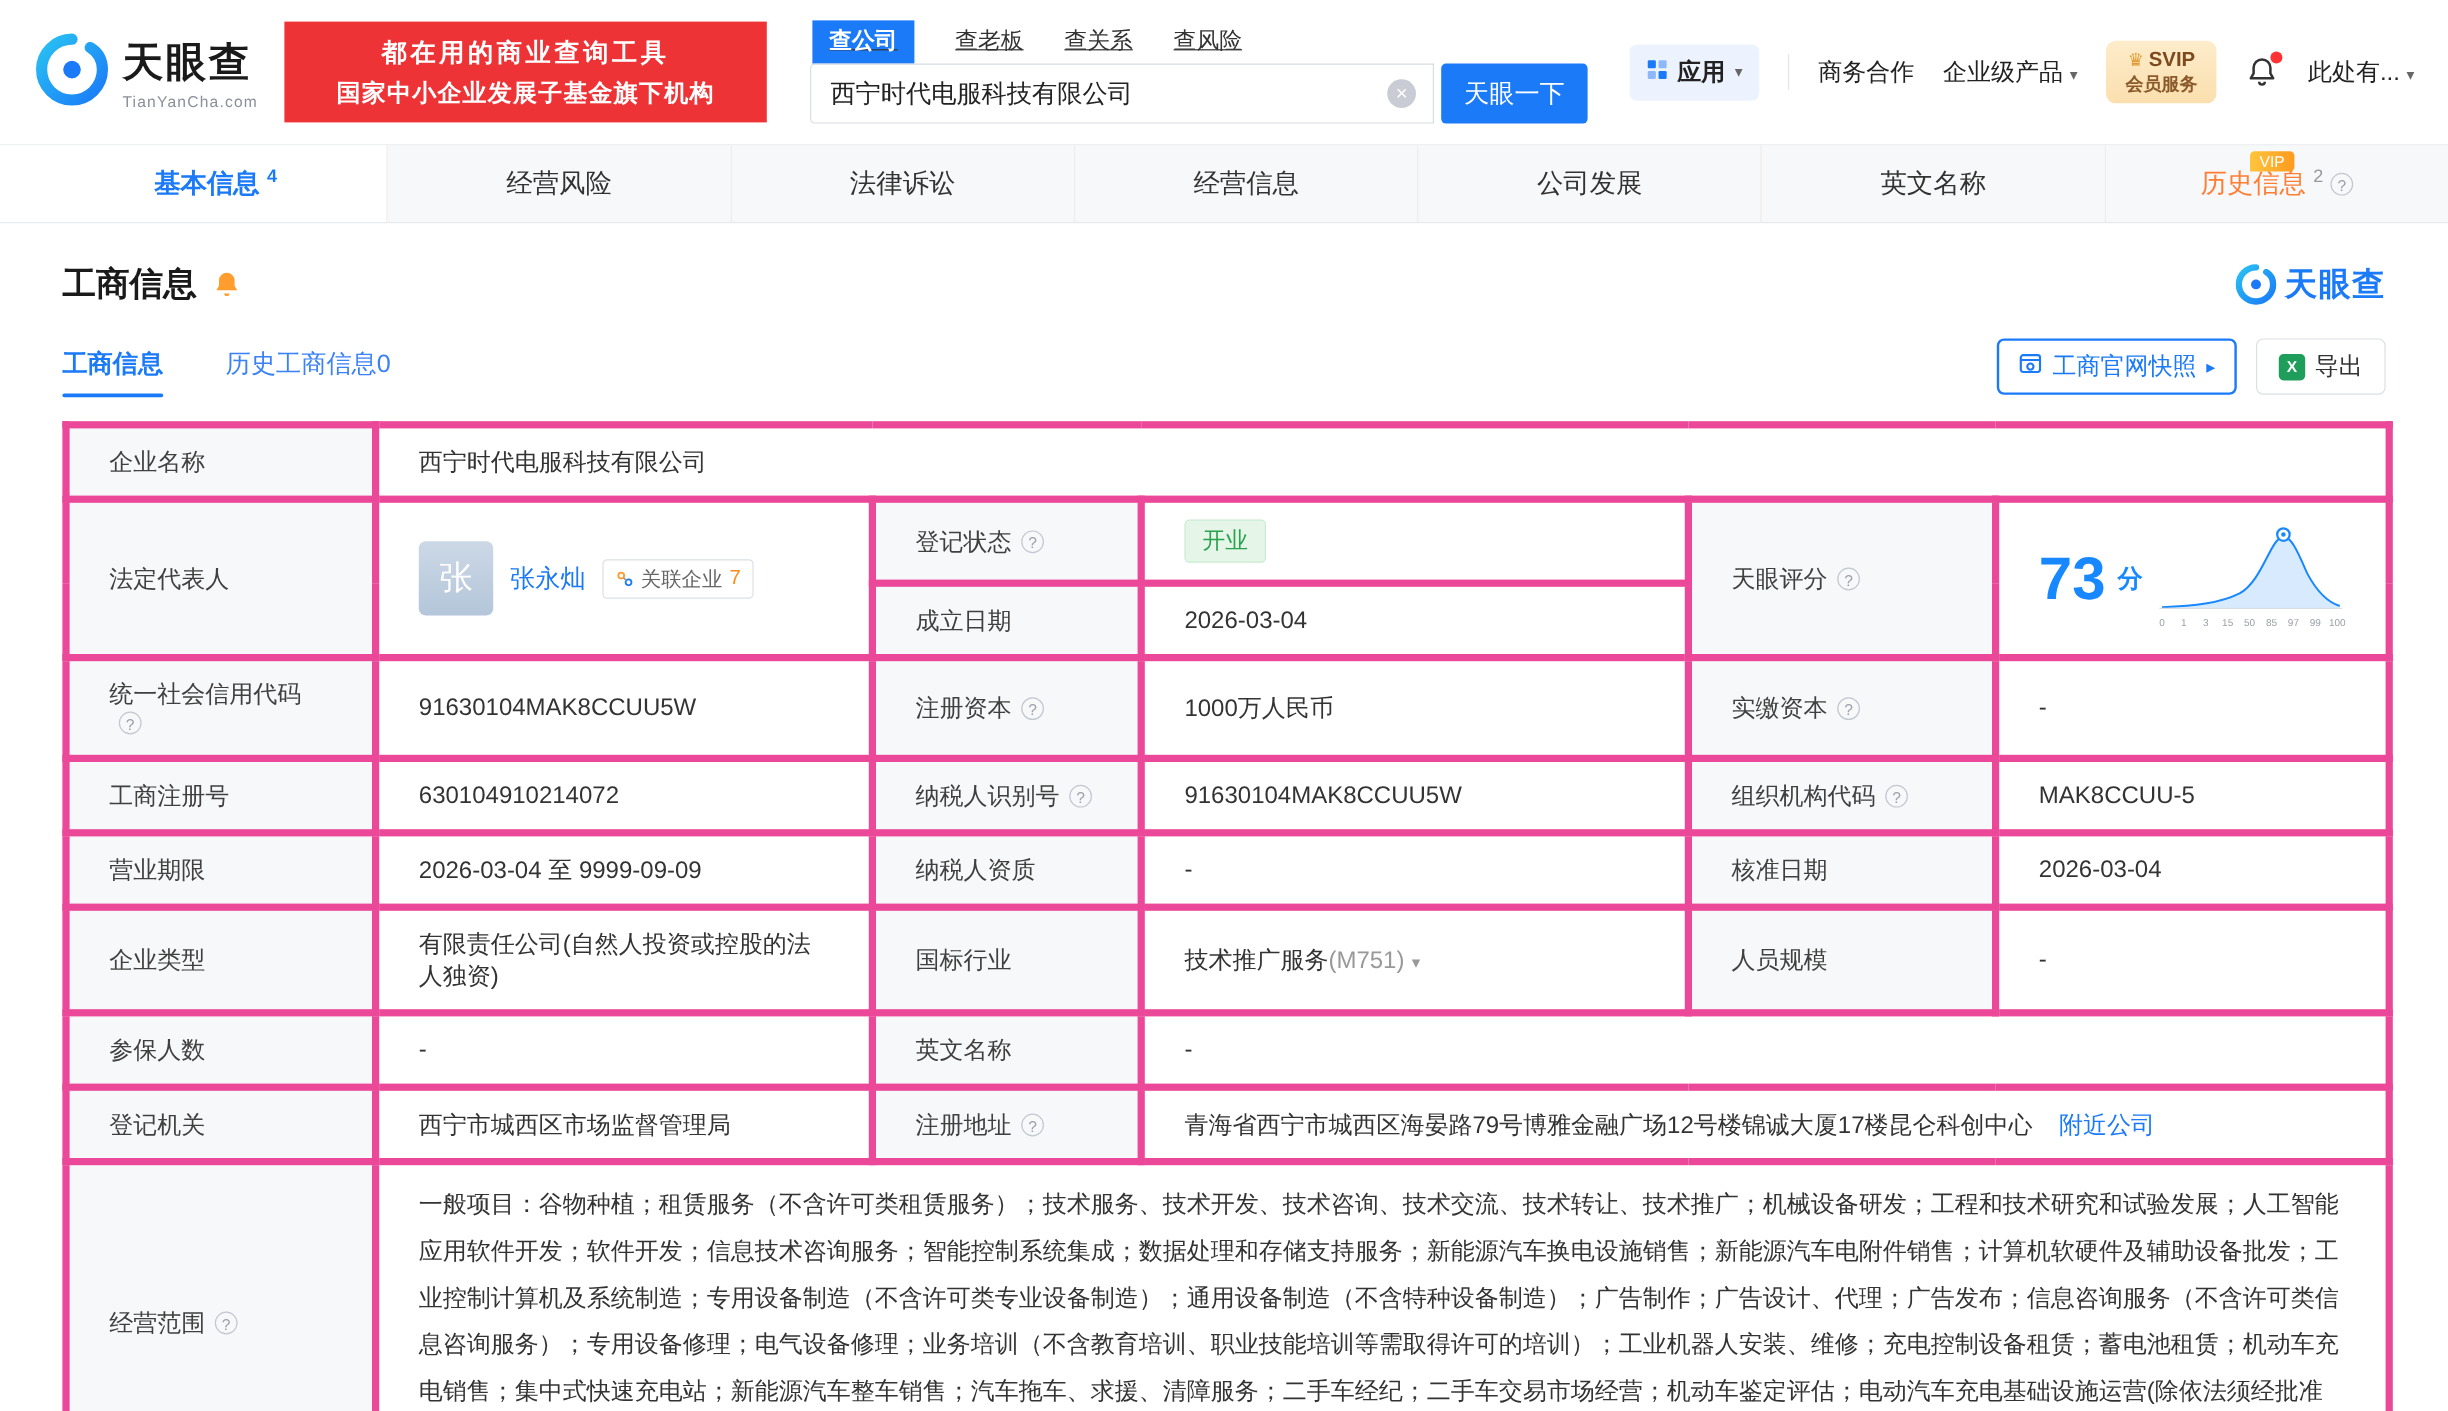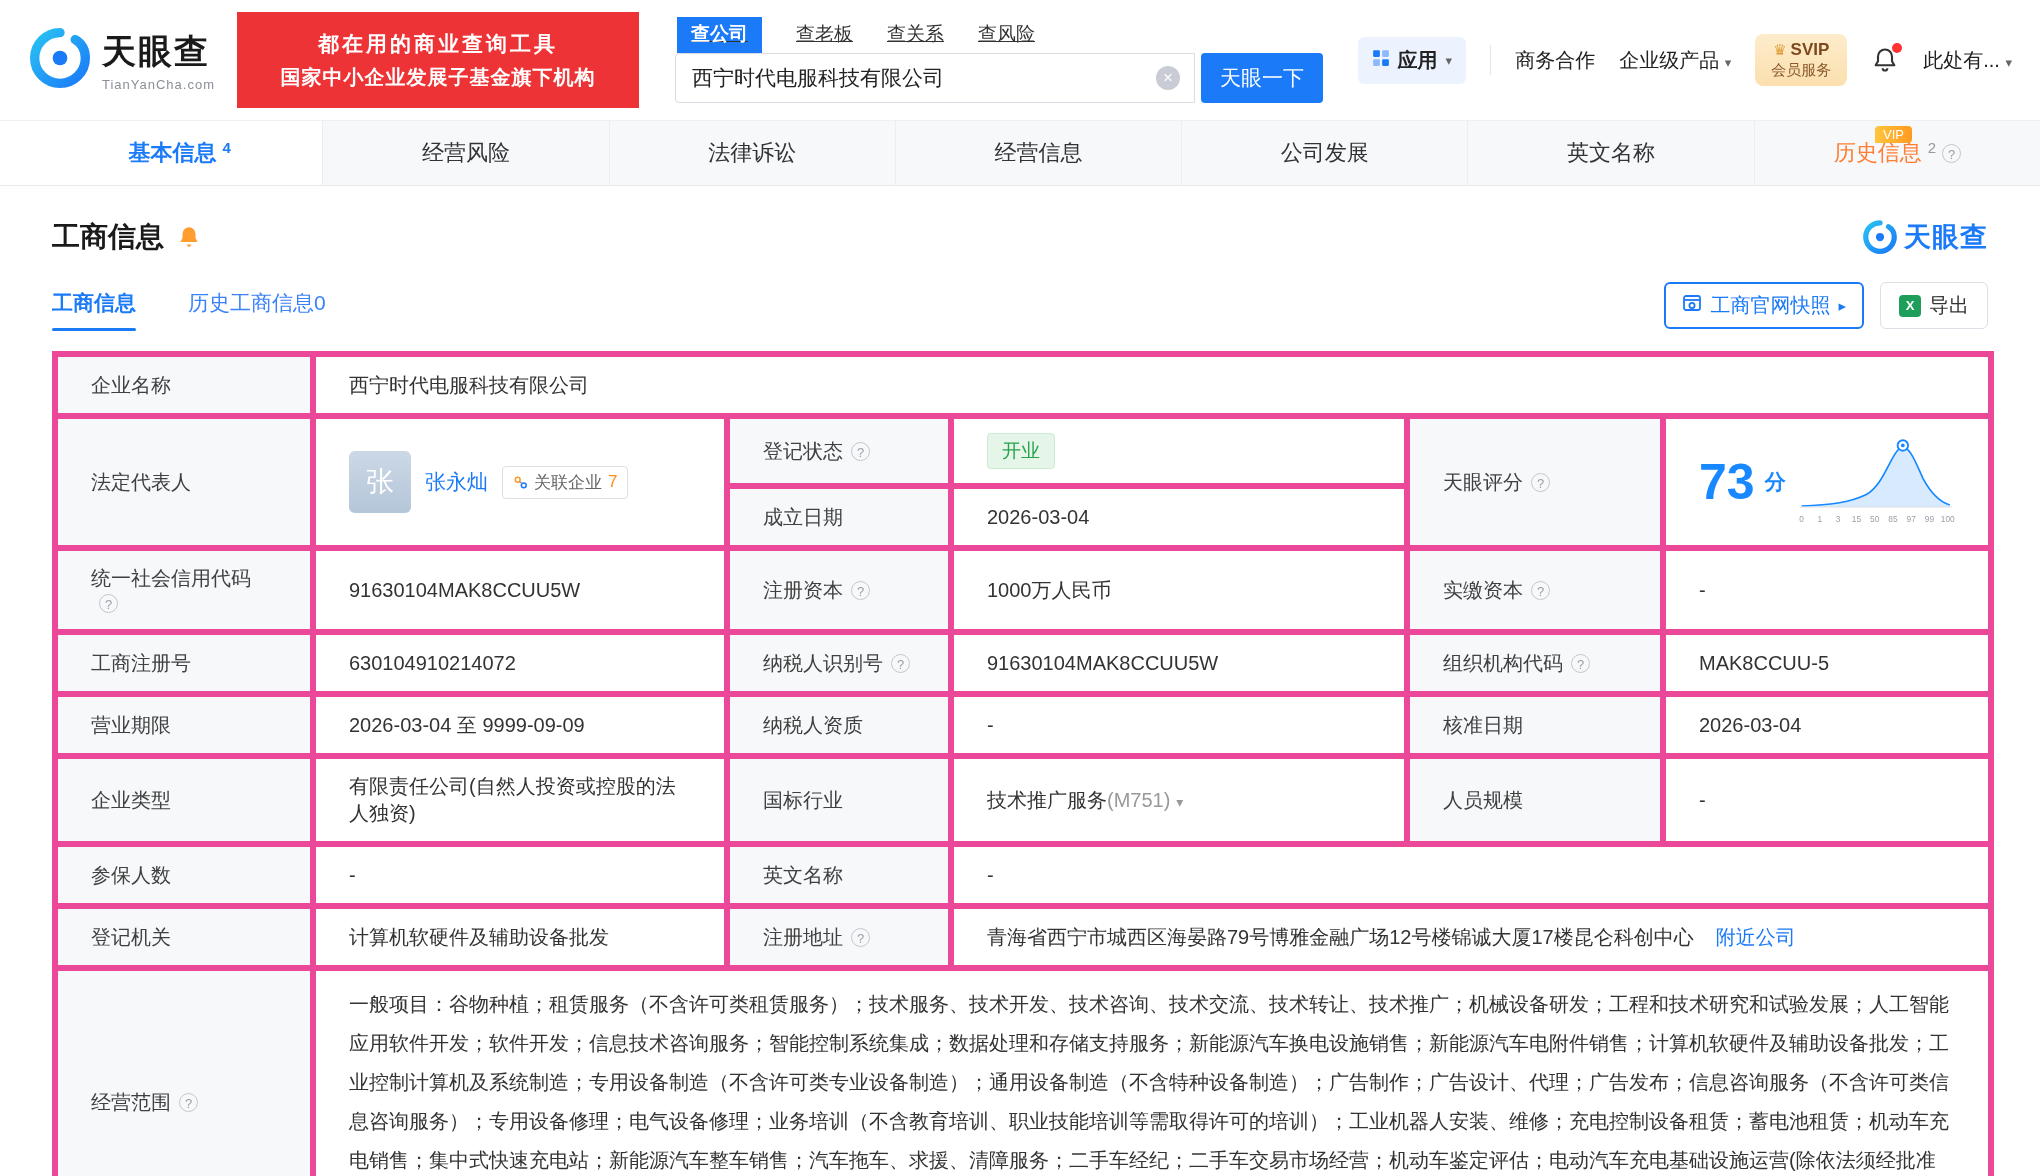--- a/index.html
+++ b/index.html
@@ -4,21 +4,21 @@
 <style>
   * { margin:0; padding:0; box-sizing:border-box; }
   html,body { width:2040px; background:#fff; font-family:"Liberation Sans","DejaVu Sans",sans-serif; color:#333; }
   .page { width:2040px; min-height:1176px; overflow:hidden; }
 
   
   .topbar { height:120px; display:flex; align-items:center; padding:0 28px; gap:22px; background:#fff; }
   .logo { display:flex; align-items:center; gap:10px; cursor:pointer; }
   .logo-text .brand { font-size:34px; font-weight:bold; color:#1a1a1a; letter-spacing:2px; }
   .logo-text .domain { font-size:13px; color:#8a8f99; margin-top:2px; letter-spacing:1px; }
-  .banner { background:#ee3336; color:#fff; width:402px; height:96px; display:flex; flex-direction:column; justify-content:center; align-items:center; gap:6px; }
+  .banner { background:#ee3336; color:#fff; width:402px; height:84px; display:flex; flex-direction:column; justify-content:center; align-items:center; gap:6px; }
   .banner div { font-size:21px; font-weight:bold; letter-spacing:3px; white-space:nowrap; }
   .banner div:last-child { letter-spacing:1px; font-size:20px; }
 
   .search-area { margin-left:14px; }
   .search-tabs { display:flex; align-items:flex-end; gap:34px; height:36px; padding-left:2px;text-decoration:underline; }
   .search-tab { font-size:19px; color:#333; padding-bottom:6px; cursor:pointer; }
   .search-tab.active { background:#1a7af8; color:#fff; padding:4px 14px 6px; font-weight:bold; }
   .search-row { display:flex; align-items:center; margin-top:0; }
   .search-input-wrap { position:relative; width:520px; height:50px; border:1px solid #d8dce3; border-radius:4px 0 0 4px; background:#fff; display:flex; align-items:center; }
   .search-input-wrap input { border:none; outline:none; width:440px; margin-left:16px; font-size:21px; color:#222; font-family:inherit; background:transparent; }
@@ -27,21 +27,21 @@
 
   .top-right { margin-left:auto; display:flex; align-items:center; gap:24px; }
   .apps-chip { display:flex; align-items:center; gap:8px; background:#edf3fe; border-radius:6px; padding:10px 14px; cursor:pointer; }
   .apps-chip .lbl { font-size:20px; color:#222; font-weight:bold; }
   .caret { font-size:13px; color:#666; }
   .v-divider { width:1px; height:30px; background:#e3e5e9; }
   .plain-link { font-size:20px; color:#222; cursor:pointer; white-space:nowrap; }
   .svip { background:linear-gradient(180deg,#fdeccb,#fbdfae); border-radius:8px; padding:6px 16px; text-align:center; cursor:pointer; }
   .svip .l1 { font-size:17px; font-weight:bold; color:#7c4a1e; display:flex; align-items:center; gap:4px; justify-content:center; }
   .svip .crown { color:#e09a2f; font-size:15px; }
-  .svip .l2 { font-size:15px; color:#8a5a2b; margin-top:1px; }
+  .svip .l2 { font-size:15px; color:#8a5a2b; margin-top:1px;font-weight:bold; }
   .bell-wrap { position:relative; cursor:pointer; display:flex; }
   .bell-dot { position:absolute; top:-3px; right:-3px; width:10px; height:10px; border-radius:50%; background:#f33; }
   .more-link { font-size:20px; color:#222; cursor:pointer; white-space:nowrap; }
 
   
   .main-tabs { display:flex; background:#f7f8fa; border-top:1px solid #eef0f2; border-bottom:1px solid #e7e9ec; height:66px; }
   .main-tab { flex:1; display:flex; align-items:center; justify-content:center; font-size:22px; color:#333; border-right:1px solid #ededed; cursor:pointer; position:relative; gap:6px; }
   .main-tab:last-child { border-right:none; }
   .main-tab.active { background:#fff; color:#1a7af8; font-weight:bold;padding-left:37px; }
   .main-tab .cnt { font-size:15px; position:relative; top:-6px; }
@@ -357,21 +357,21 @@
 
       <tr class="row-std">
         <td class="label"><span>参保人数</span></td>
         <td>-</td>
         <td class="label"><span>英文名称</span></td>
         <td colspan="3">-</td>
       </tr>
 
       <tr class="row-std">
         <td class="label"><span>登记机关</span></td>
-        <td>计算机软硬件及辅助设备批发</td>
+        <td>西宁市城西区市场监督管理局</td>
         <td class="label"><span>注册地址</span><span class="q-circle">?</span></td>
         <td colspan="3">
           <span>青海省西宁市城西区海晏路79号博雅金融广场12号楼锦诚大厦17楼昆仑科创中心</span><span class="nearby-link">附近公司</span>
         </td>
       </tr>
 
       <tr>
         <td class="label"><span>经营范围</span><span class="q-circle">?</span></td>
         <td colspan="5" class="scope-cell">
           <div class="scope-text">一般项目：谷物种植；租赁服务（不含许可类租赁服务）；技术服务、技术开发、技术咨询、技术交流、技术转让、技术推广；机械设备研发；工程和技术研究和试验发展；人工智能应用软件开发；软件开发；信息技术咨询服务；智能控制系统集成；数据处理和存储支持服务；新能源汽车换电设施销售；新能源汽车电附件销售；计算机软硬件及辅助设备批发；工业控制计算机及系统制造；专用设备制造（不含许可类专业设备制造）；通用设备制造（不含特种设备制造）；广告制作；广告设计、代理；广告发布；信息咨询服务（不含许可类信息咨询服务）；专用设备修理；电气设备修理；业务培训（不含教育培训、职业技能培训等需取得许可的培训）；工业机器人安装、维修；充电控制设备租赁；蓄电池租赁；机动车充电销售；集中式快速充电站；新能源汽车整车销售；汽车拖车、求援、清障服务；二手车经纪；二手车交易市场经营；机动车鉴定评估；电动汽车充电基础设施运营(除依法须经批准的项目外，凭营业执照依法自主开展经营活动)。</div>

